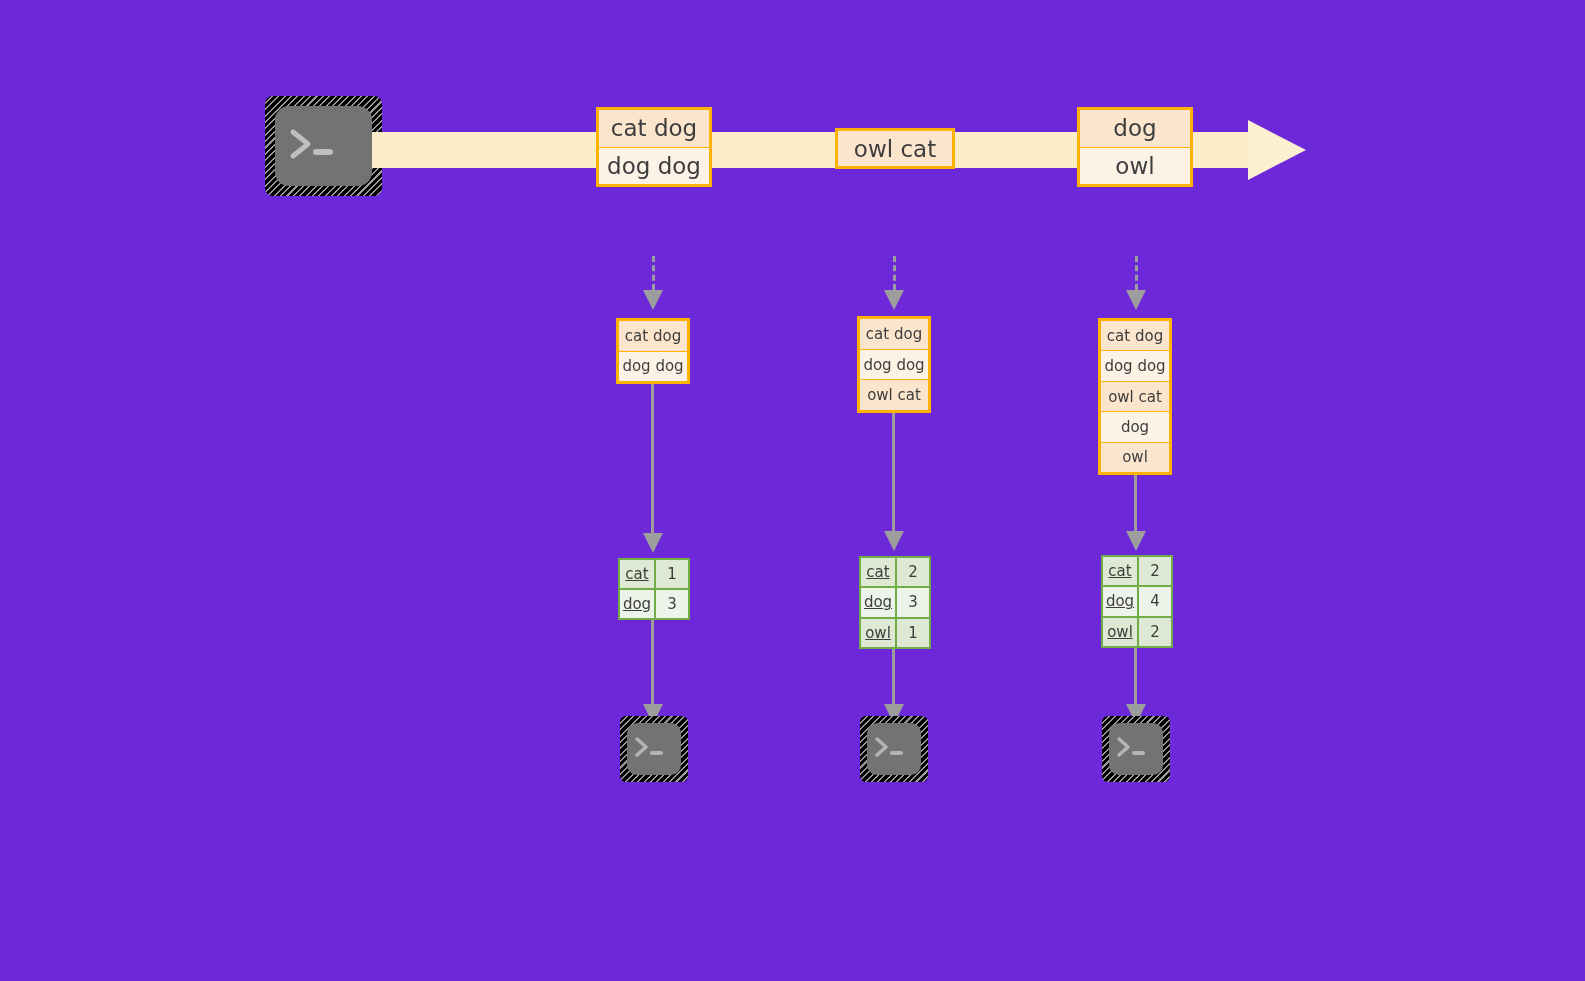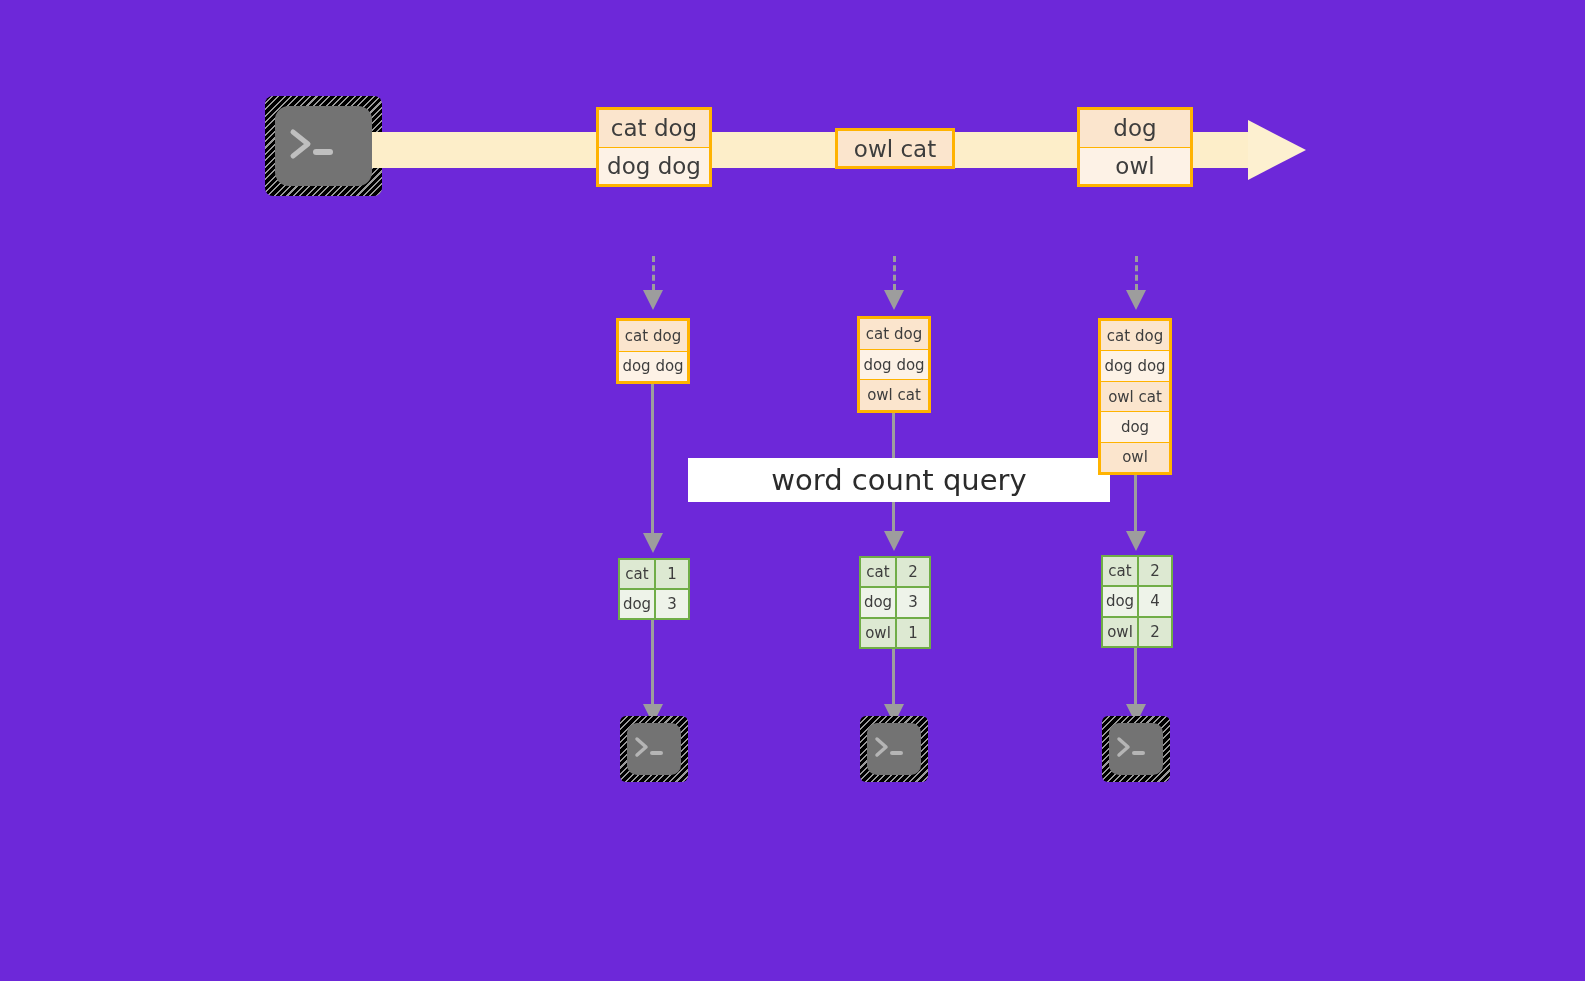--- a/index.html
+++ b/index.html
@@ -89,21 +89,21 @@
   }
   .gtable .grow:last-child { border-bottom: none; }
   .gtable .gw, .gtable .gc {
     display: flex;
     align-items: center;
     justify-content: center;
     font-size: 15px;
     color: #3d3d3d;
     background: #dde9d2;
   }
-  .gtable .gw { width: 36px; border-right: 2px solid #70ad47; }
+  .gtable .gw { width: 36px; border-right: 2px solid #70ad47; text-decoration: underline; }
   .gtable .gc { flex: 1 1 0; }
   .gtable .grow.alt .gw, .gtable .grow.alt .gc { background: #eef3e9; }
 
   
   .vline {
     position: absolute;
     width: 3px;
     background: #9d9d9d;
   }
   .vdash {
@@ -269,17 +269,14 @@
 
   <div class="term" style="left:1102px; top:716px; width:68px; height:66px; border-radius:6px;">
     <div class="inner" style="left:7px; top:7px; right:7px; bottom:7px; border-radius:10px;">
       <svg width="46" height="34" viewBox="0 0 46 34" aria-hidden="true">
         <polyline points="10,7 19,15 10,23" fill="none" stroke="#b5b5b5" stroke-width="3.5" stroke-linecap="round" stroke-linejoin="round"></polyline>
         <line x1="25" y1="21" x2="34" y2="21" stroke="#b5b5b5" stroke-width="4" stroke-linecap="round"></line>
       </svg>
     </div>
   </div>
 
-  <div class="banner" style="left:688px; top:458px; width:422px; height:44px; z-index:4;">
-    <span>word count query</span>
-  </div>
 
 </div>
 
 </body></html>

